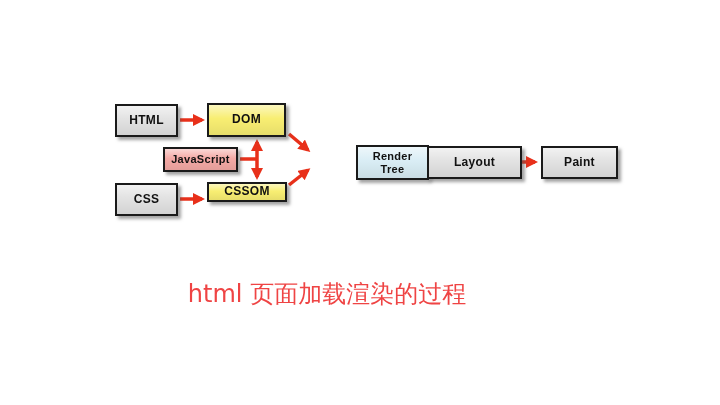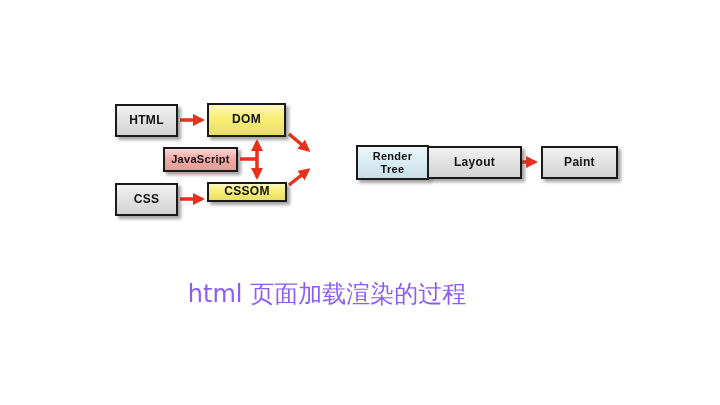--- a/index.html
+++ b/index.html
@@ -73,21 +73,21 @@
   <line x1="180" y1="120" x2="202" y2="120" stroke="#e8301a" stroke-width="3.5" marker-end="url(#head-end)"></line>
       <line x1="180" y1="199" x2="202" y2="199" stroke="#e8301a" stroke-width="3.5" marker-end="url(#head-end)"></line>
       <line x1="257" y1="142" x2="257" y2="177" stroke="#e8301a" stroke-width="3.5" marker-end="url(#head-end)" marker-start="url(#head-start)"></line>
       <line x1="240" y1="159" x2="258" y2="159" stroke="#e8301a" stroke-width="3.5"></line>
       <line x1="289" y1="134" x2="308" y2="150" stroke="#e8301a" stroke-width="3.5" marker-end="url(#head-end)"></line>
       <line x1="289" y1="185" x2="308" y2="170" stroke="#e8301a" stroke-width="3.5" marker-end="url(#head-end)"></line>
       <line x1="390" y1="162" x2="421" y2="162" stroke="#e8301a" stroke-width="3.5" marker-end="url(#head-end)"></line>
       <line x1="502" y1="162" x2="535" y2="162" stroke="#e8301a" stroke-width="3.5" marker-end="url(#head-end)"></line>
     </svg>
 
-  <div id="caption" style="color: #8b5cf6;">html 页面加载渲染的过程</div>
+  <div id="caption" style="color: #ef4444;">html 页面加载渲染的过程</div>
 <div class="node" style="left: 115px; top: 104px; width: 63px; height: 33px; background-color: rgb(226, 226, 226); border-color: rgb(26, 26, 26);">
       <div class="node-label">HTML</div>
     </div>
     <div class="node" style="left: 207px; top: 103px; width: 79px; height: 34px; background-color: rgb(248, 238, 114); border-color: rgb(26, 26, 26);">
       <div class="node-label">DOM</div>
     </div>
     <div class="node small-label" style="left: 163px; top: 147px; width: 75px; height: 25px; background-color: rgb(244, 169, 165); border-color: rgb(26, 26, 26);">
       <div class="node-label">JavaScript</div>
     </div>
     <div class="node" style="left: 115px; top: 183px; width: 63px; height: 33px; background-color: rgb(226, 226, 226); border-color: rgb(26, 26, 26); justify-content: center;">

